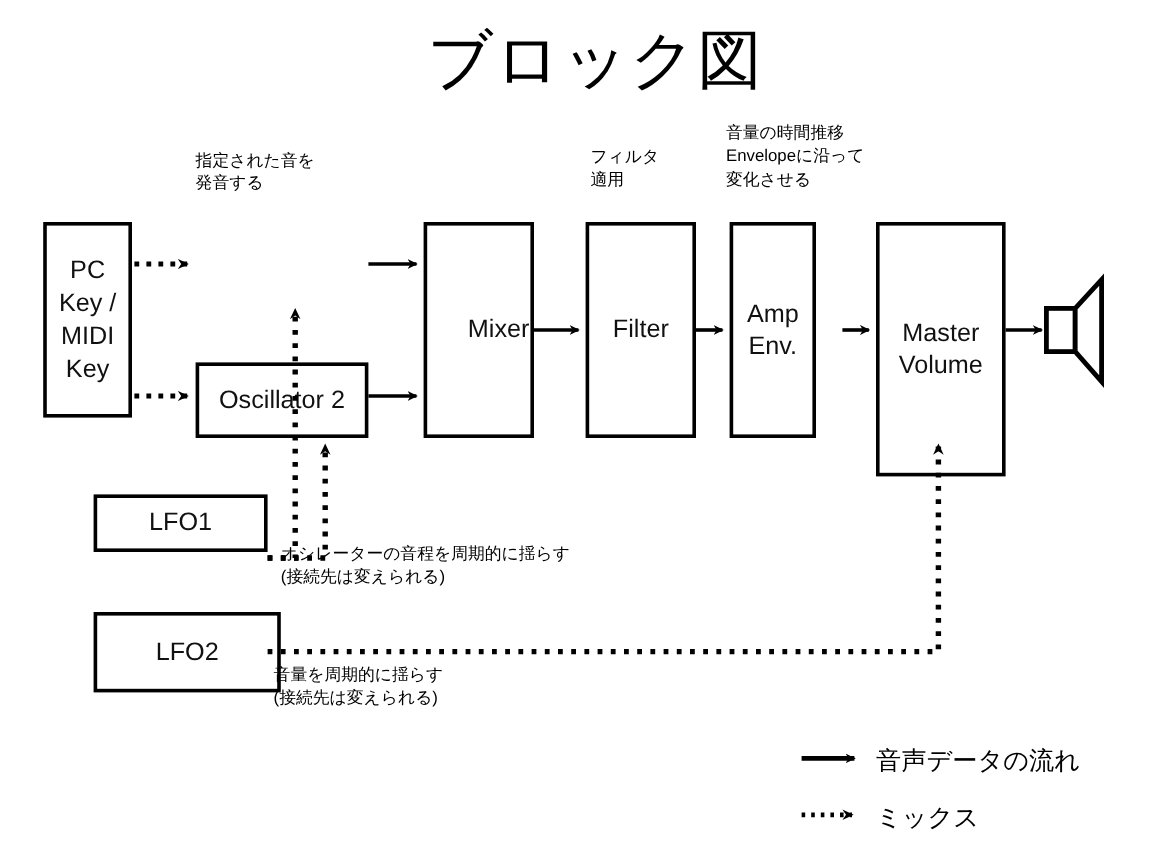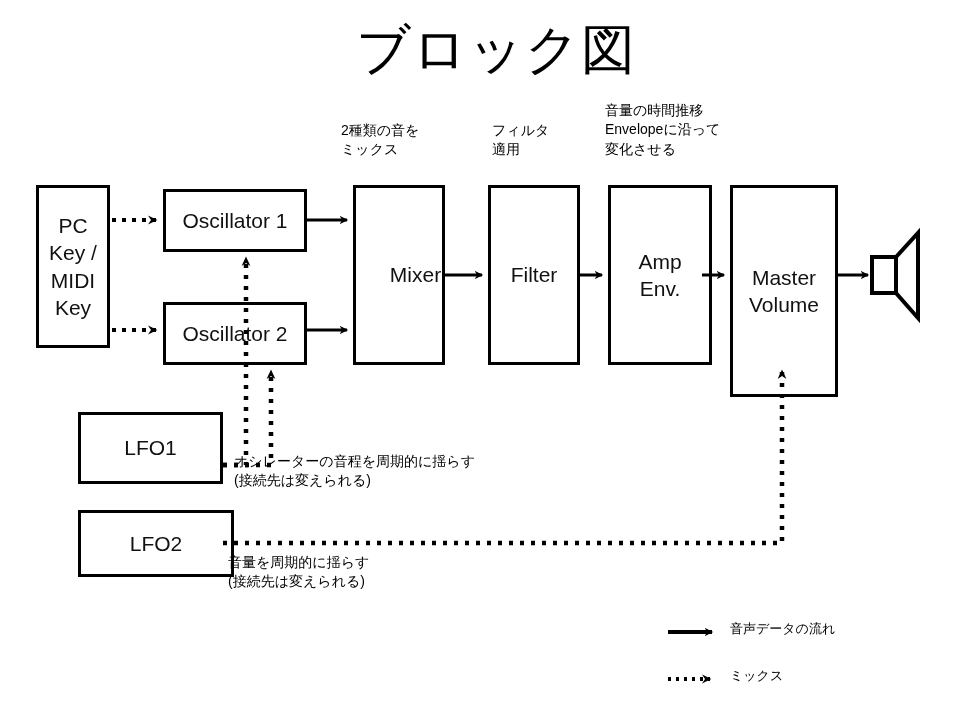--- a/index.html
+++ b/index.html
@@ -55,52 +55,51 @@
     left: 16px;
     top: 14px;
     width: 960px;
     text-align: center;
     font-size: 54px;
     letter-spacing: 1px;
     color: #000000;
   }
   .legend-label {
     position: absolute;
-    font-size: 13px;
+    font-size: 21px;
     color: #000000;
   }
 </style>
 </head>
 <body>
 
 <div id="canvas">
 
   <div class="title">ブロック図</div>
 
-  <div class="note" style="left:341px; top:121px;">2種類の音を
-ミックス</div>
+  <div class="note" style="left:163px; top:124px;">指定された音を
+発音する</div>
   <div class="note" style="left:492px; top:121px;">フィルタ
 適用</div>
   <div class="note" style="left:605px; top:101px;">音量の時間推移
 Envelopeに沿って
 変化させる</div>
 
   <div class="node" style="left:36px;  top:185px; width:74px;  height:163px;">PC
 Key /
 MIDI
 Key</div>
-  <div class="node" style="left:163px; top:189px; width:144px; height:63px;">Oscillator 1</div>
   <div class="node" style="left:163px; top:302px; width:144px; height:63px;">Oscillator 2</div>
   <div class="node" style="left:353px; top:185px; width:92px;  height:180px;padding-left:33px;">Mixer</div>
   <div class="node" style="left:488px; top:185px; width:92px;  height:180px;">Filter</div>
-  <div class="node" style="left:608px; top:185px; width:104px;  height:180px;">Amp
+  <div class="node" style="left:608px; top:185px; width:72px;  height:180px;">Amp
 Env.</div>
   <div class="node" style="left:730px; top:185px; width:108px; height:212px;">Master
 Volume</div>
-  <div class="node" style="left:78px;  top:412px; width:145px; height:72px;">LFO1</div>
+  <div class="node" style="left:78px;  top:412px; width:145px; height:48px;">LFO1</div>
   <div class="node" style="left:78px;  top:510px; width:156px; height:67px;">LFO2</div>
 
   <svg class="layer" viewBox="0 0 960 720">
     <defs>
       <marker id="arrow-solid" markerWidth="9" markerHeight="9" refX="7.4" refY="4.5" orient="auto" markerUnits="userSpaceOnUse">
         <path d="M0,0.4 L8.6,4.5 L0,8.6 L2.6,4.5 Z" fill="#000000"></path>
       </marker>
       <marker id="arrow-dot" markerWidth="10" markerHeight="10" refX="8" refY="5" orient="auto" markerUnits="userSpaceOnUse">
         <path d="M0,0.6 L9.4,5 L0,9.4 L3,5 Z" fill="#000000"></path>
       </marker>

